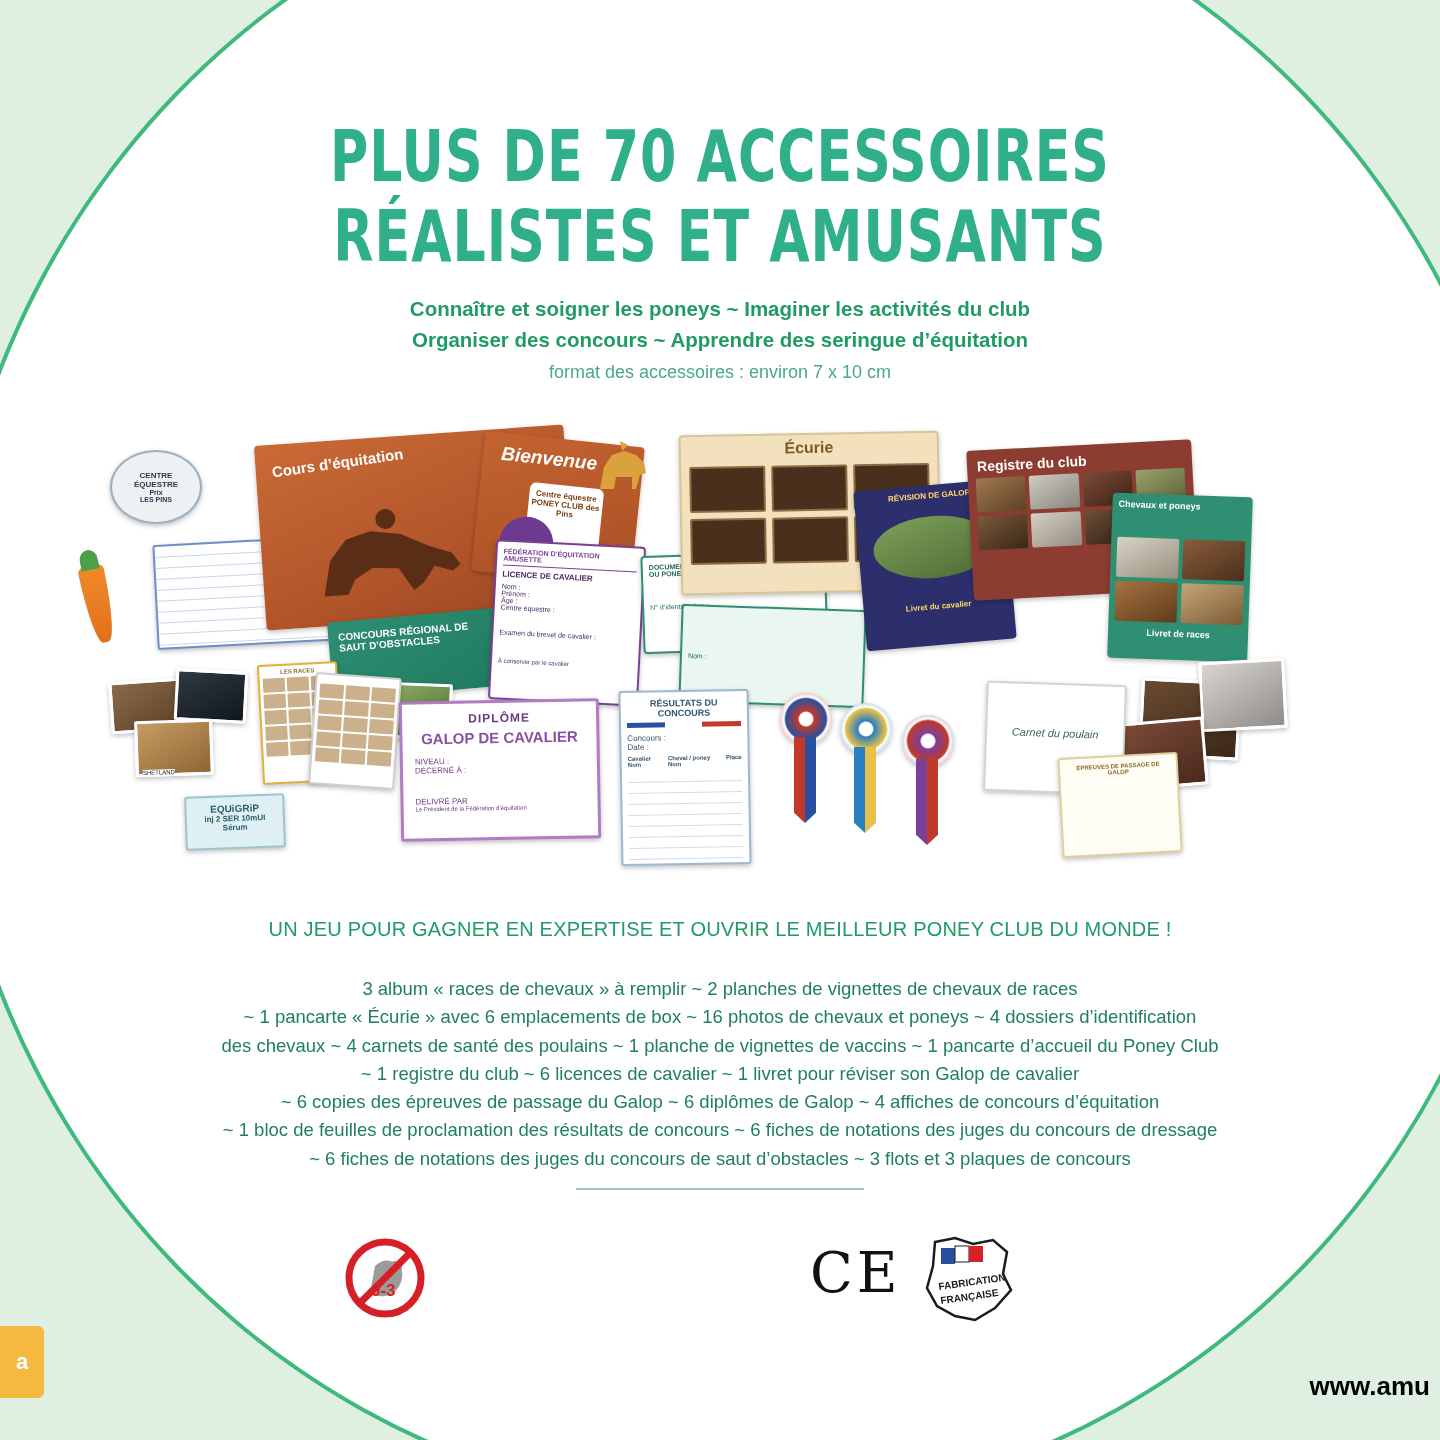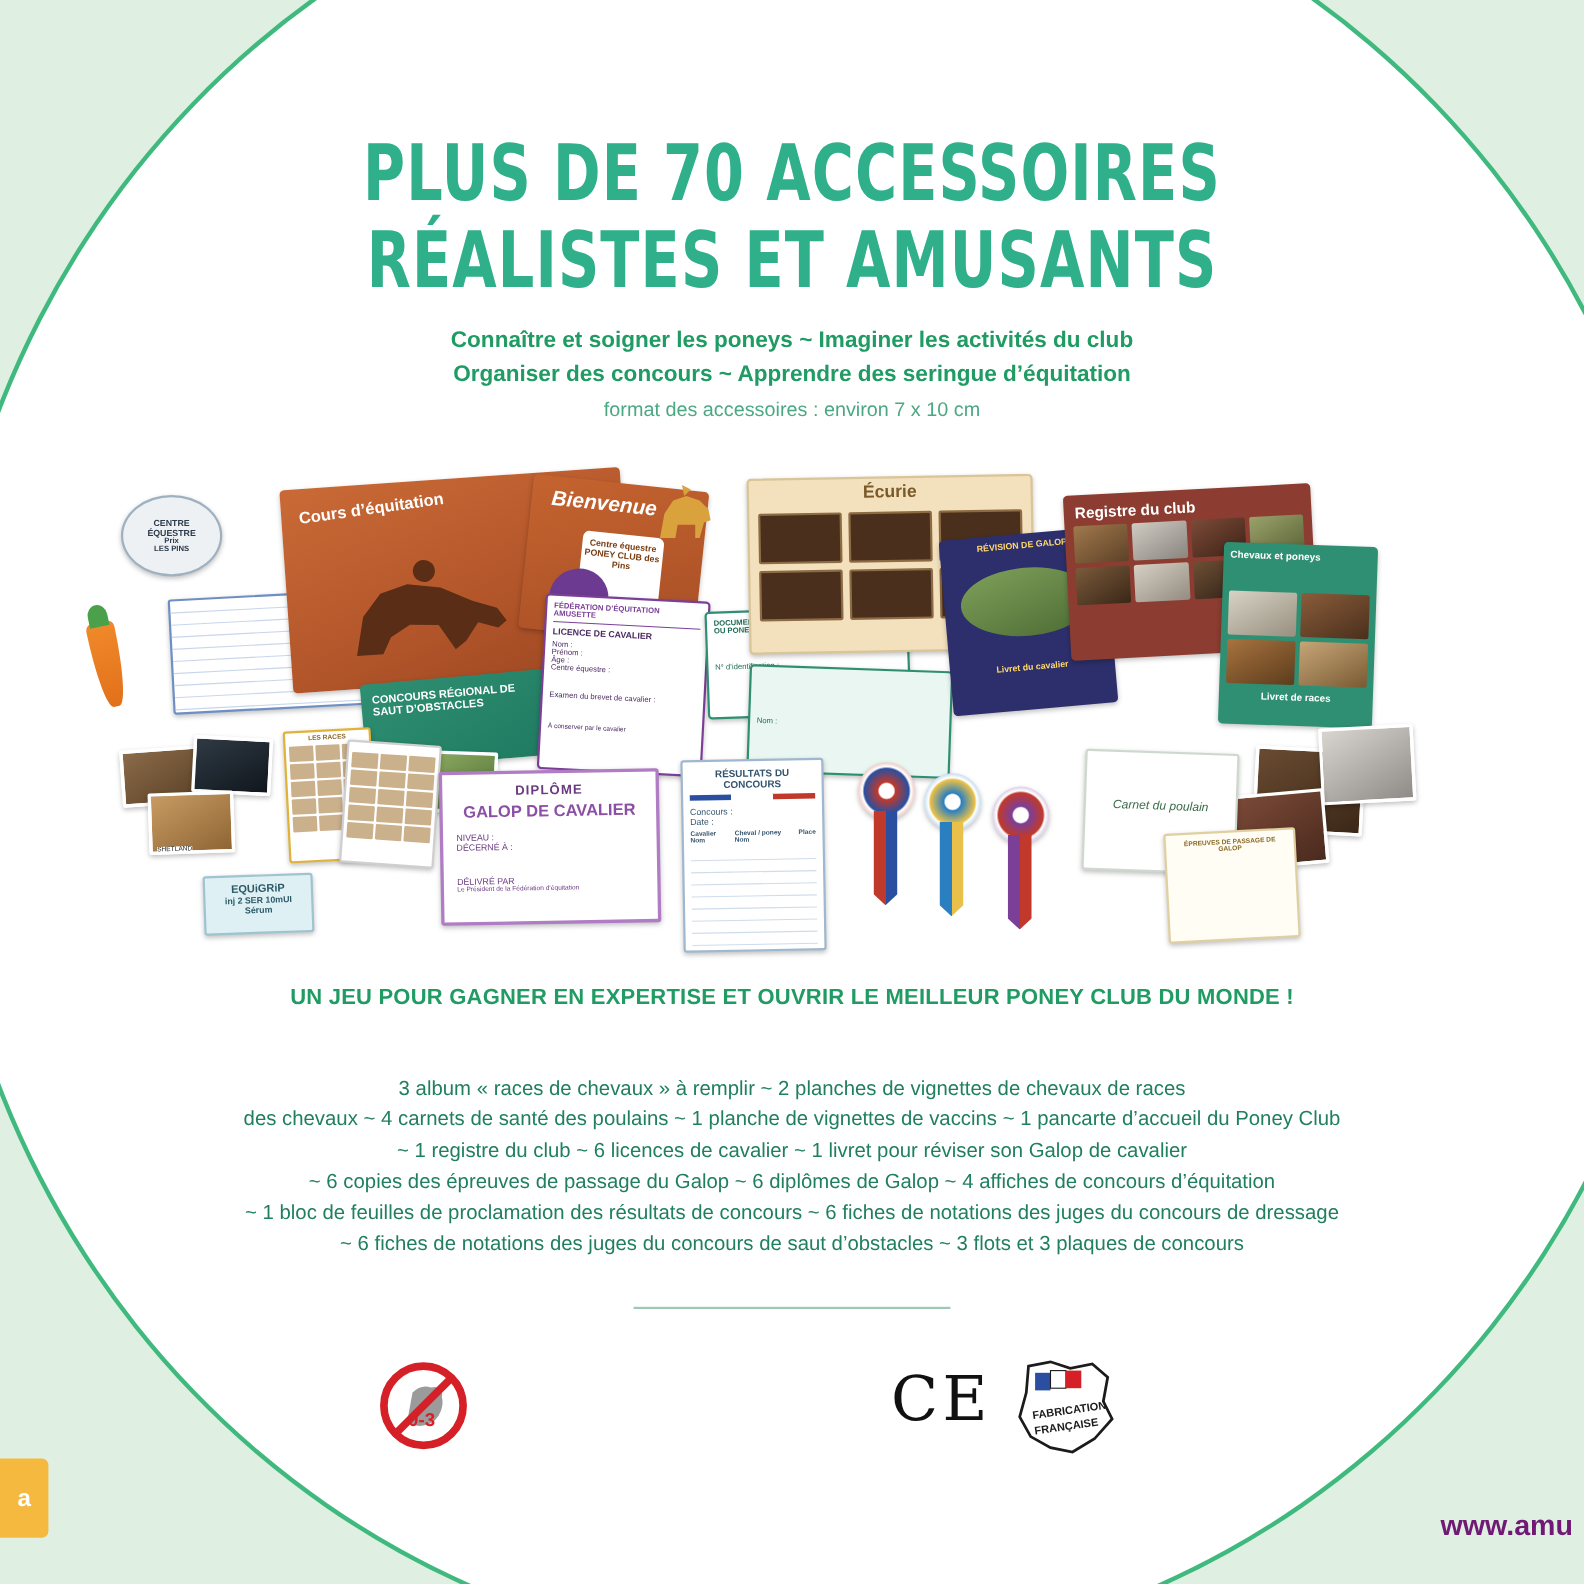--- a/index.html
+++ b/index.html
@@ -192,22 +192,22 @@
     left:905px;top:258px;width:140px;height:110px;background:#fff;border:2px solid #cfd8cf;border-radius:3px;transform:rotate(2deg);
     color:#3a6b4a;font-size:8px;text-align:center;padding-top:8px;
   }
   .epreuve{
     left:980px;top:330px;width:120px;height:100px;background:#fffdf4;border:2px solid #e0cfa0;border-radius:3px;transform:rotate(-3deg);
     color:#8a6a2a;font-size:6px;padding:6px;
   }
 
   
   .tagline{
-    position:absolute;top:896px;left:0;width:1440px;text-align:center;
-    color:#1f9b63;font-size:20px;font-weight:700;letter-spacing:.2px;
+    position:absolute;top:918px;left:0;width:1440px;text-align:center;
+    color:#1f9b63;font-size:20px;font-weight:400;letter-spacing:.2px;
   }
   .listing{
     position:absolute;top:975px;left:110px;width:1220px;
     text-align:center;color:#1f7f5e;font-size:18.5px;line-height:1.53;
   }
   .rule{
     position:absolute;top:1188px;left:576px;width:288px;height:2px;background:#9fc9b4;
   }
 
   
@@ -221,21 +221,21 @@
     font-family:"DejaVu Serif",serif;letter-spacing:4px;
   }
   .fab{
     position:absolute;left:915px;top:1232px;width:110px;height:96px;
   }
   .corner-logo{
     position:absolute;left:0;bottom:42px;width:44px;height:72px;background:#f4b93e;border-radius:0 6px 6px 0;
     display:flex;align-items:center;justify-content:center;color:#fff;font-weight:700;font-size:22px;
   }
   .url{
-    position:absolute;right:10px;bottom:38px;color:#701a75;font-size:26px;font-weight:700;
+    position:absolute;right:10px;bottom:38px;color:#000000;font-size:26px;font-weight:700;
   }
 </style>
 </head>
 <body>
 
 <div class="page-bg"></div>
 <div class="oval"></div>
 
 <div class="content">
 
@@ -461,20 +461,21 @@
     <div class="item epreuve shadow">
       <div style="font-weight:700;text-align:center">ÉPREUVES DE PASSAGE DE GALOP</div>
     </div>
 
   </div>
 
   <div class="tagline">UN JEU POUR GAGNER EN EXPERTISE ET OUVRIR LE MEILLEUR PONEY CLUB DU MONDE !</div>
 
   <div class="listing">
     <div>3 album « races de chevaux » à remplir ~ 2 planches de vignettes de chevaux de races</div>
+    <div>~ 1 pancarte « Écurie » avec 6 emplacements de box ~ 16 photos de chevaux et poneys ~ 4 dossiers d’identification</div>
     <div>des chevaux ~ 4 carnets de santé des poulains ~ 1 planche de vignettes de vaccins ~ 1 pancarte d’accueil du Poney Club</div>
     <div>~ 1 registre du club ~ 6 licences de cavalier ~ 1 livret pour réviser son Galop de cavalier</div>
     <div>~ 6 copies des épreuves de passage du Galop ~ 6 diplômes de Galop ~ 4 affiches de concours d’équitation</div>
     <div>~ 1 bloc de feuilles de proclamation des résultats de concours ~ 6 fiches de notations des juges du concours de dressage</div>
     <div>~ 6 fiches de notations des juges du concours de saut d’obstacles ~ 3 flots et 3 plaques de concours</div>
   </div>
 
   <div class="rule"></div>
 
   <svg class="warn-icon" viewBox="0 0 80 80">

